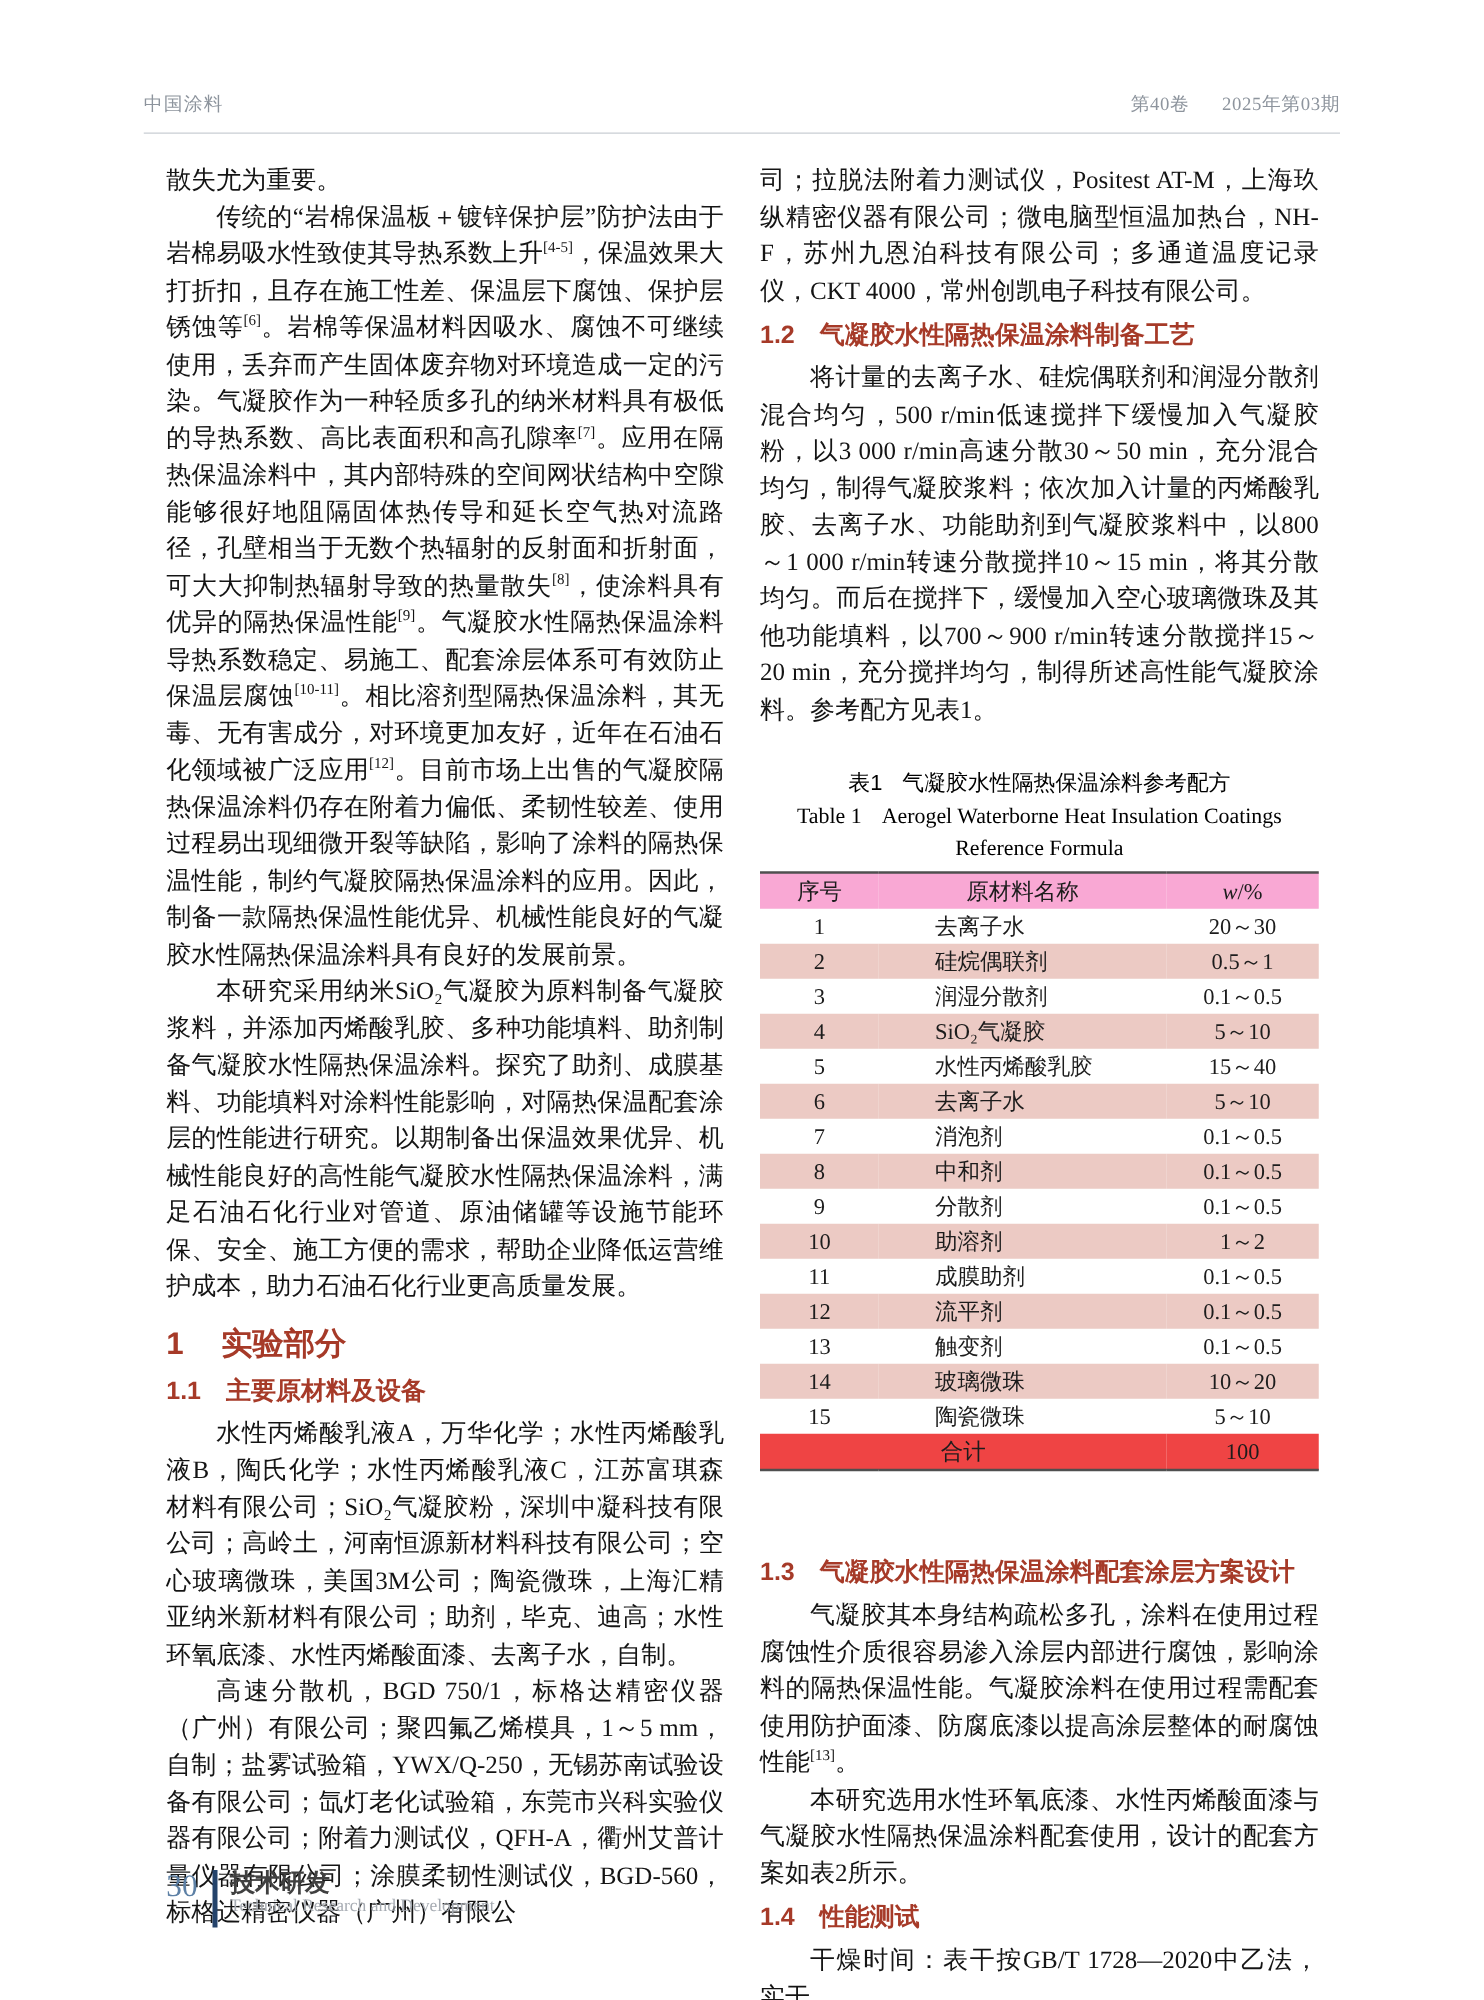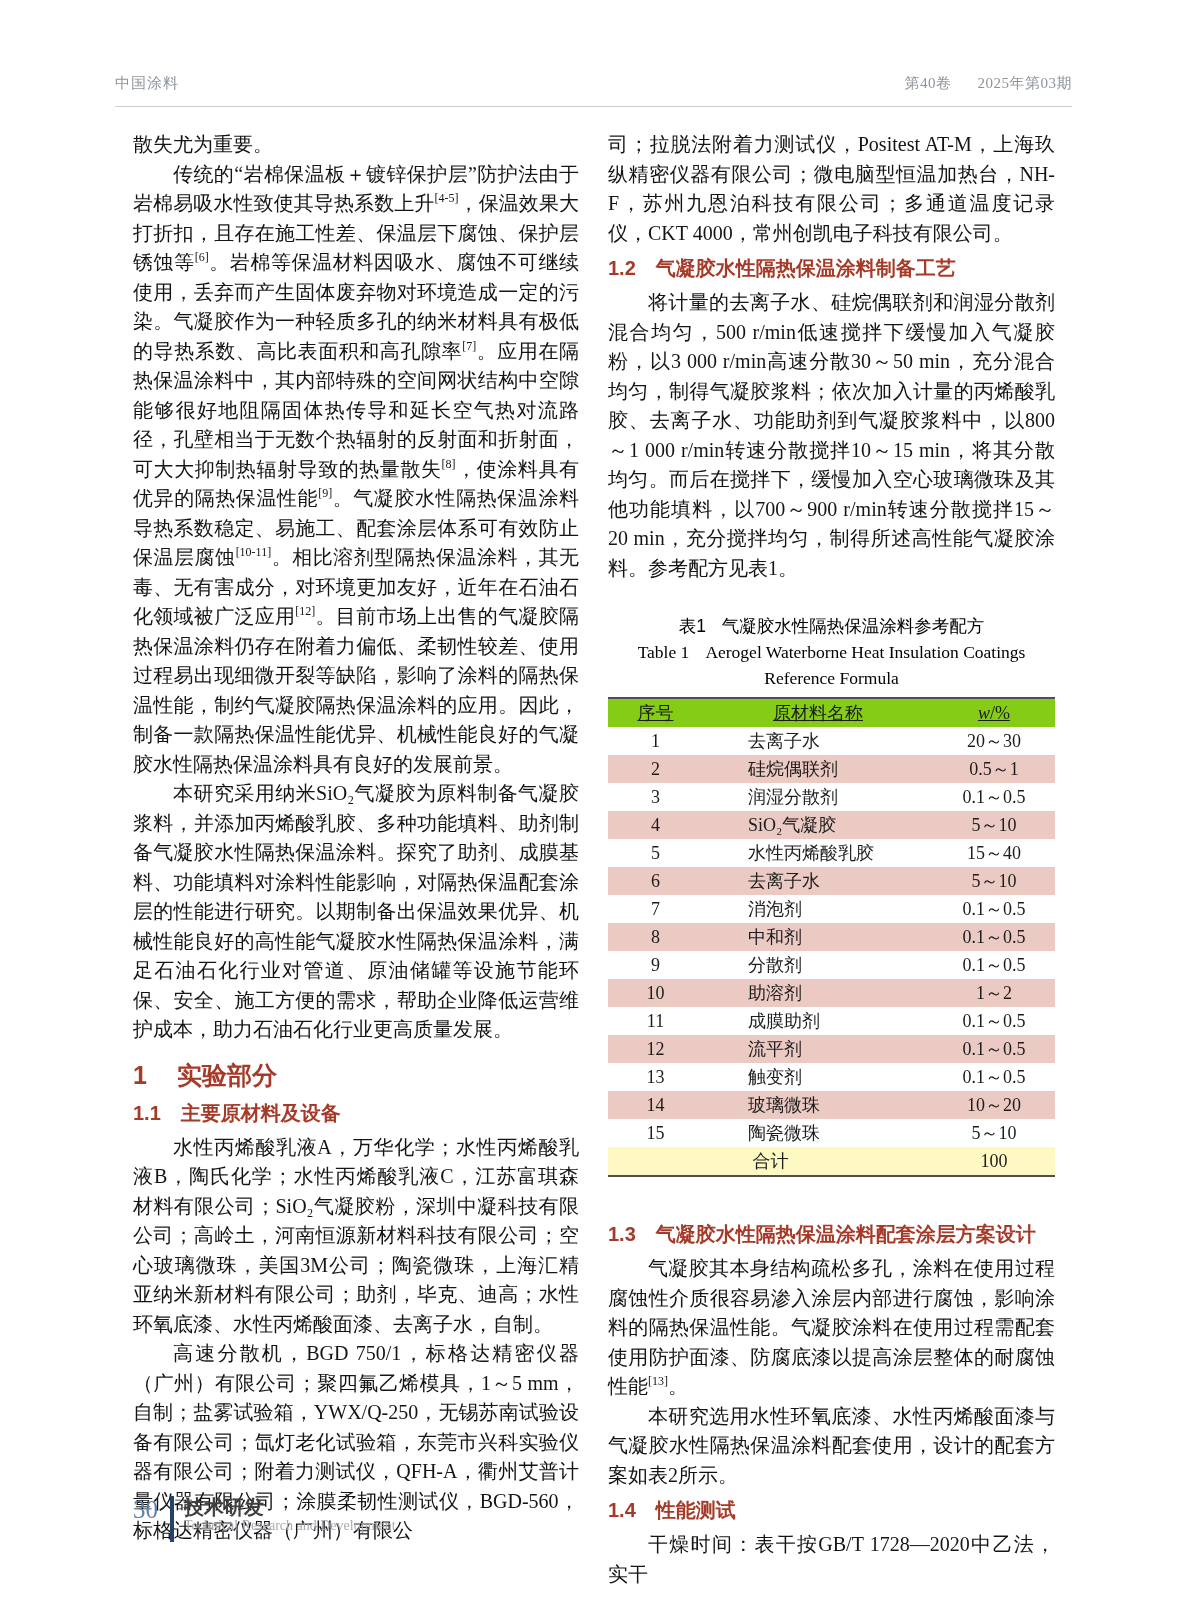--- a/index.html
+++ b/index.html
@@ -33,23 +33,23 @@
   
   .tblock{margin-top:30px;}
   .tcap{text-align:center;line-height:26px;font-size:17.5px;font-weight:normal;color:#000000;}
   .tcap-cn{font-family:"Liberation Sans","DejaVu Sans",sans-serif;}
   .tcap-en{font-family:"Liberation Serif","DejaVu Serif",serif;}
   .tcap .cnum{margin-right:16px;}
   table.formula{width:100%;border-collapse:collapse;margin-top:6px;
                 font-size:18px;color:#1c1c1c;
                 border-top:2px solid #4f4f4f;border-bottom:2px solid #4f4f4f;}
   table.formula th,table.formula td{height:28px;padding:0;font-weight:normal;}
-  table.formula thead tr{background:#84cc16;text-decoration:underline;}
+  table.formula thead tr{background:#f9a8d4;}
   table.formula tbody tr:nth-child(even){background:#eccac4;}
-  table.formula tfoot tr{background:#fef9c3;}
+  table.formula tfoot tr{background:#ef4444;}
   .c-num{width:95px;text-align:center;}
   .c-name{width:185px;text-align:left;padding-left:45px !important;}
   th.c-name{text-align:center;padding-left:0 !important;}
   .c-val{text-align:center;}
   .w-it{font-style:italic;font-family:"Liberation Serif",serif;}
   .total-label{text-align:center;}
 
   
   .pagefoot{position:absolute;left:133px;top:1496px;display:flex;align-items:flex-start;}
   .pagefoot .pnum{font-size:25px;color:#5d80a5;margin-right:12px;font-family:"Liberation Serif",serif;}
@@ -198,21 +198,21 @@
           </tbody>
         <tfoot>
           <tr>
             <td class="total-label" colspan="2">合计</td>
             <td class="c-val">100</td>
           </tr>
         </tfoot>
       </table>
     </div>
 
-    <div class="h2" style="margin-top:44px;">
+    <div class="h2" style="margin-top:68px;">
       <span class="hnum">1.3</span><span>气凝胶水性隔热保温涂料配套涂层方案设计</span>
     </div>
     <div>
         <p class="para indent">气凝胶其本身结构疏松多孔，涂料在使用过程腐蚀性介质很容易渗入涂层内部进行腐蚀，影响涂料的隔热保温性能。气凝胶涂料在使用过程需配套使用防护面漆、防腐底漆以提高涂层整体的耐腐蚀性能<sup>[13]</sup>。</p>
         <p class="para indent">本研究选用水性环氧底漆、水性丙烯酸面漆与气凝胶水性隔热保温涂料配套使用，设计的配套方案如表2所示。</p>
       </div>
 
     <div class="h2">
       <span class="hnum">1.4</span><span>性能测试</span>
     </div>

